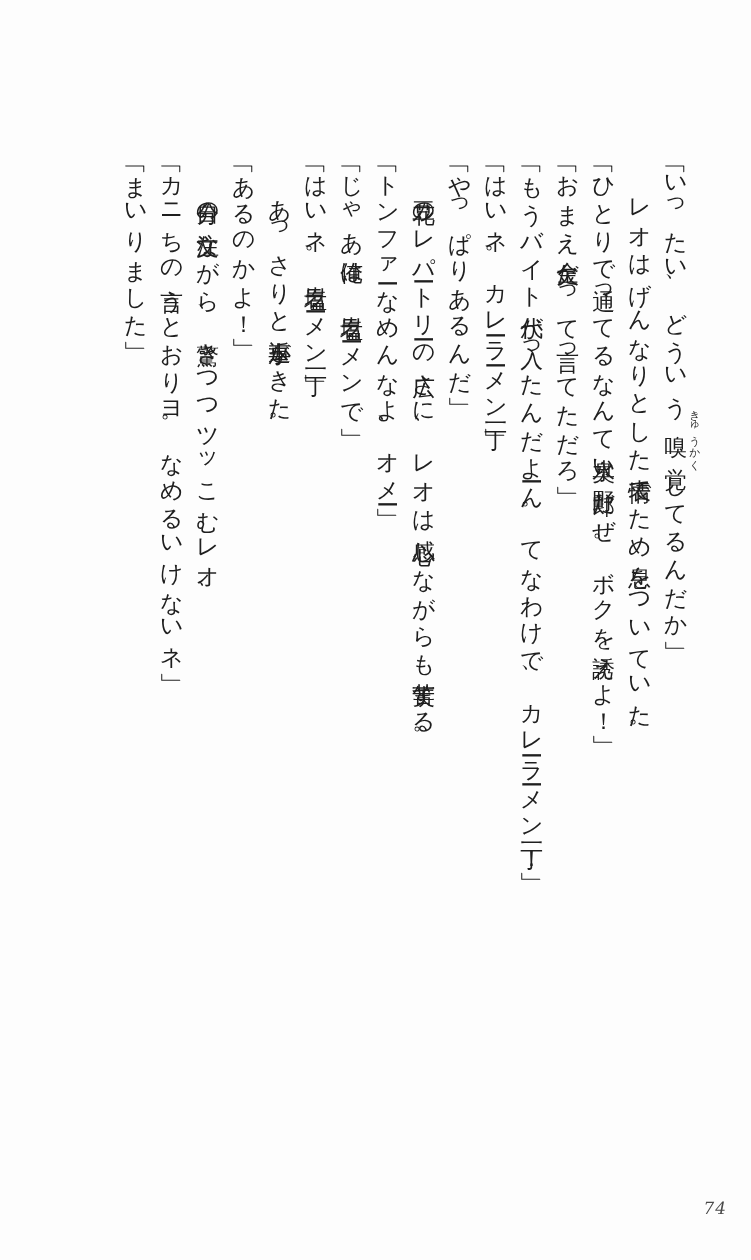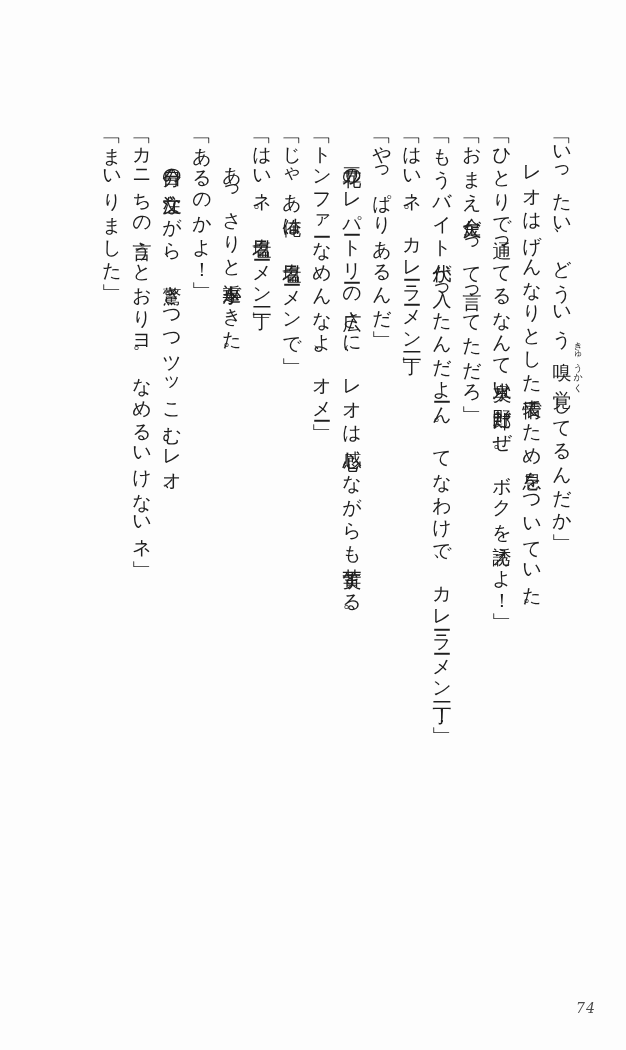--- a/index.html
+++ b/index.html
@@ -43,21 +43,21 @@
   rt {
     font-size: 9px;
     letter-spacing: 0;
     color: #2a2a2a;
   }
   .page-number {
     position: absolute;
     left: 566px;
     top: 1000px;
     width: 40px;
-    text-align: center;
+    text-align: right;
     font-size: 14px;
     font-style: italic;
     color: #4a4a4a;
     letter-spacing: 1px;
   }
 </style>
 </head>
 <body style="background: rgb(253, 253, 253);">
 
 <div class="page" style="background: rgb(253, 253, 253);">

